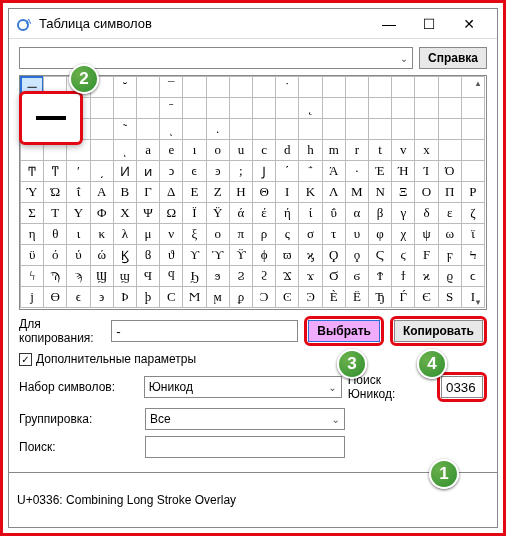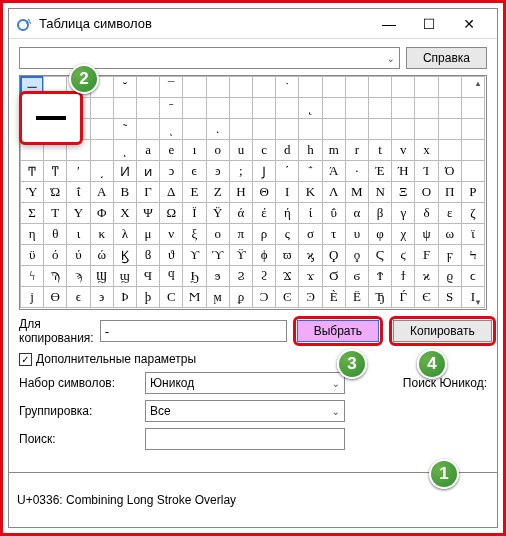--- a/index.html
+++ b/index.html
@@ -7,21 +7,21 @@
 .outer { border: 3px solid #e30613; width: 506px; height: 536px; position: relative; }
 .win { position: absolute; inset: 5px; border: 1px solid #888; background: #fff; display: flex; flex-direction: column; }
 .titlebar { height: 30px; display: flex; align-items: center; padding: 0 8px; border-bottom: 1px solid #ddd; }
 .titlebar .icon { width: 16px; height: 16px; margin-right: 6px; display: inline-flex; align-items: center; justify-content: center; }
 .titlebar .title { flex: 1; font-size: 13px; }
 .winbtns { display: flex; gap: 0; }
 .winbtn { width: 40px; height: 28px; display: flex; align-items: center; justify-content: center; font-size: 14px; cursor: default; }
 .content { padding: 8px 10px 4px 10px; flex: 1; display: flex; flex-direction: column; gap: 6px; position: relative; }
 .row { display: flex; align-items: center; gap: 6px; }
 .font-select { flex: 1; height: 22px; border: 1px solid #888; background: #fff; }
-.btn { height: 22px; padding: 0 16px; border: 1px solid #888; background: #e8e8e8; font-size: 12px; cursor: default; display: inline-flex; align-items: center; }
+.btn { height: 22px; padding: 0 8px; border: 1px solid #888; background: #e8e8e8; font-size: 12px; cursor: default; display: inline-flex; align-items: center; font-weight: bold; }
 .btn-blue { border: 1px solid #2a6fd6; background: #f0abfc; }
 .preview-box { position: absolute; top: 52px; left: 10px; width: 64px; height: 54px; border: 3px solid #e30613; border-radius: 6px; background: #fff; z-index: 5; display: flex; align-items: center; justify-content: center; box-shadow: 0 2px 6px rgba(0,0,0,0.3); }
 .preview-box .ch { width: 30px; height: 4px; background: #000; }
 .grid-wrap { border: 1px solid #888; padding: 1px; position: relative; }
 .grid { display: grid; grid-template-columns: repeat(20, 1fr); }
 .cell { border: 1px solid #bbb; margin: -1px 0 0 -1px; height: 22px; display: flex; align-items: center; justify-content: center; font-size: 13px; cursor: default; overflow: hidden; font-family: "Times New Roman", serif; }
 .cell.sel { background: #cfe6ff; outline: 2px solid #2a6fd6; outline-offset: -2px; }
 .scroll { position: absolute; right: 2px; top: 2px; bottom: 2px; width: 12px; display: flex; flex-direction: column; align-items: center; justify-content: space-between; }
 .scroll span { font-size: 9px; color: #555; }
 .label { width: 120px; }
@@ -311,20 +311,21 @@
         </label>
       </div>
 
       <div class="row">
         <span class="label">Набор символов:</span>
         <div class="select">
           <span>Юникод</span>
             <span class="arr">⌄</span>
         </div>
         <span style="margin-left:auto">Поиск Юникод:</span>
+        <span class="red-ring"><input class="input" style="width: 42px;" value="0336"></span>
       </div>
 
       <div class="row">
         <span class="label">Группировка:</span>
         <div class="select">
           <span>Все</span>
             <span class="arr">⌄</span>
         </div>
       </div>
 

